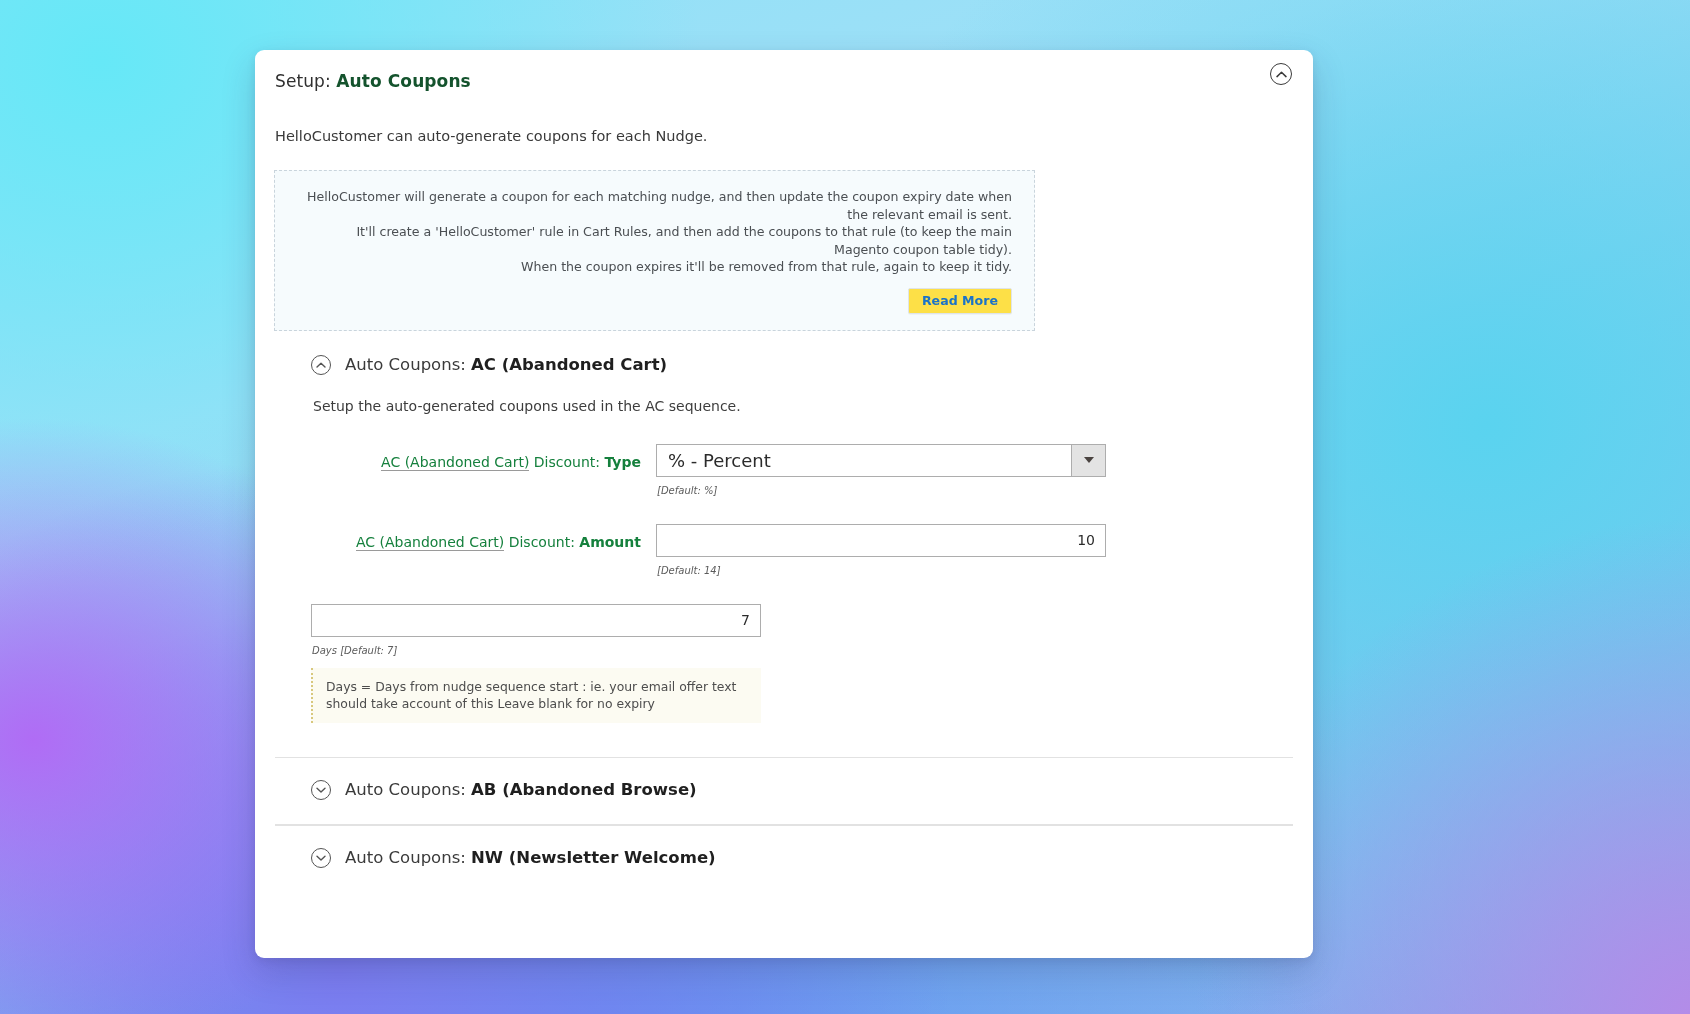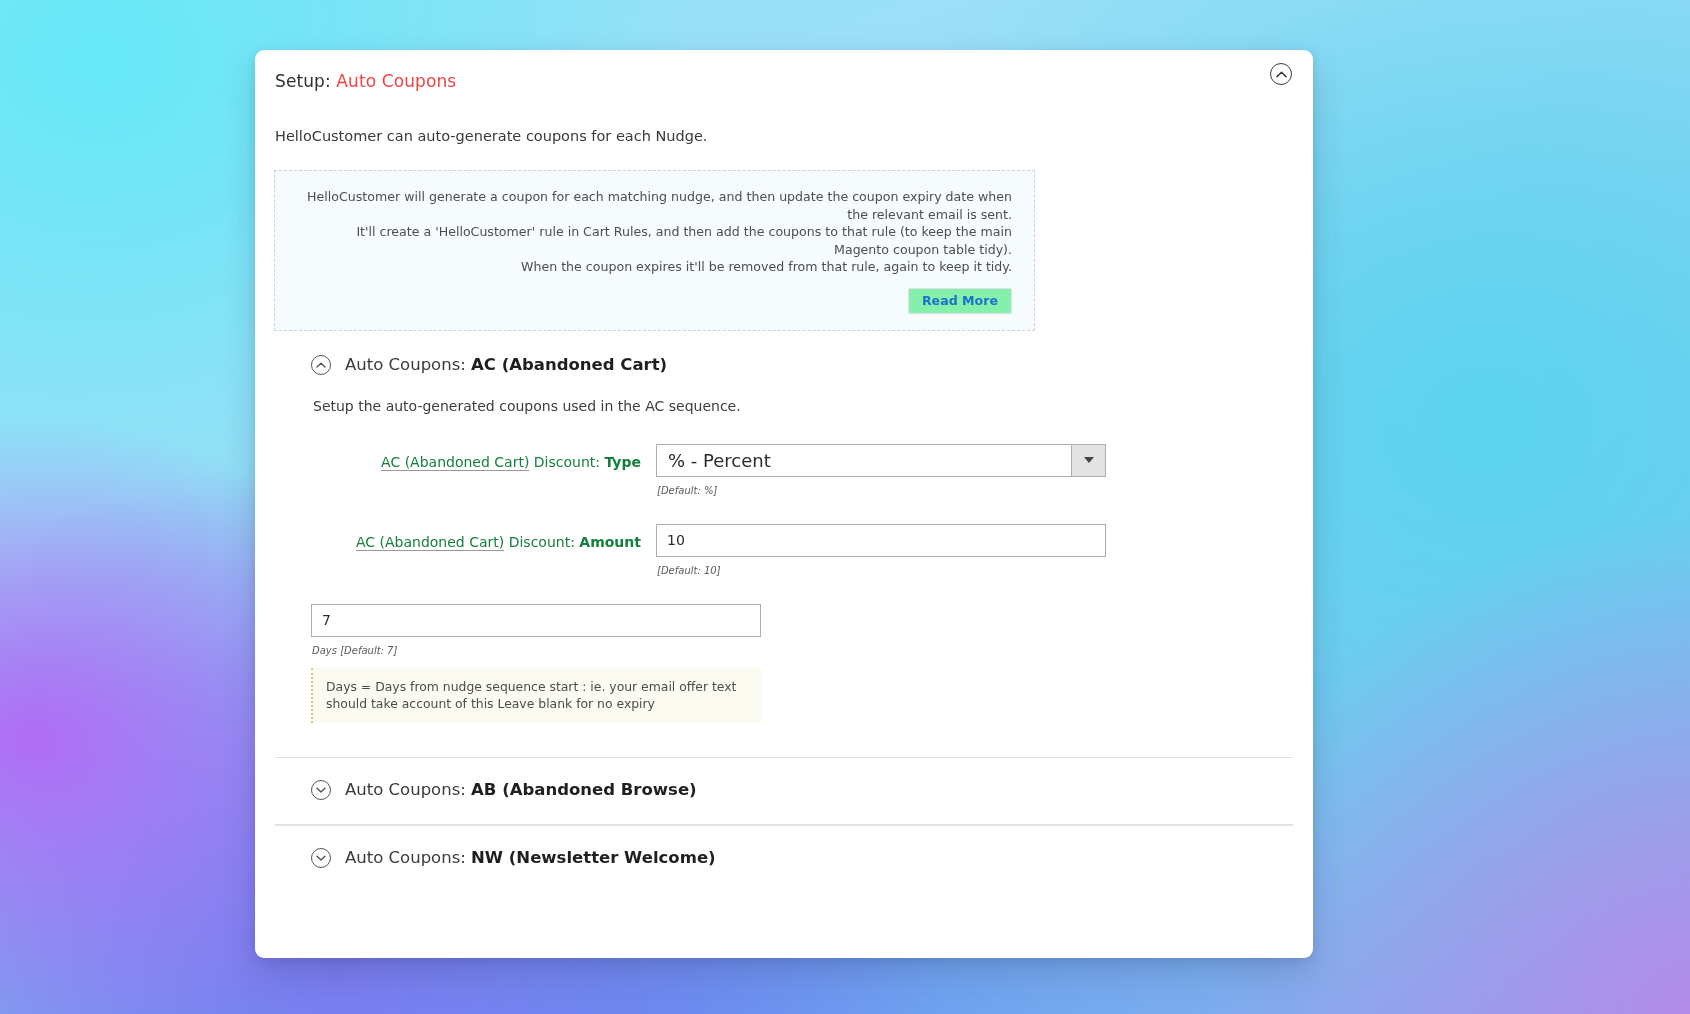--- a/index.html
+++ b/index.html
@@ -41,21 +41,21 @@
     padding: 18px 26px 0 20px;
     height: 56px;
   }
   .card-title {
     font-size: 17px;
     color: #303030;
     font-weight: 400;
     letter-spacing: 0.1px;
     line-height: 26px;
   }
-  .card-title b { font-weight: 400; color: #ef4444; }
+  .card-title b { font-weight: 700; color: #14532d; }
 
   .collapse-btn {
     position: absolute;
     right: 21px;
     top: 13px;
     width: 22px;
     height: 22px;
     border-radius: 50%;
     border: 1.4px solid #3b3b3b;
     display: flex;
@@ -84,21 +84,21 @@
     text-align: right;
   }
   .callout p {
     font-size: 12.6px;
     line-height: 17.5px;
     color: #4b4f53;
   }
   .read-more {
     display: inline-block;
     margin-top: 12px;
-    background: #86efac;
+    background: #fde047;
     border: 1px solid #dfe4e8;
     border-radius: 2px;
     padding: 4px 13px 5px 13px;
     font-size: 12.6px;
     font-weight: 700;
     color: #1a73c8;
     cursor: pointer;
     box-shadow: 0 1px 0 rgba(0,0,0,0.03);
   }
 
@@ -193,20 +193,21 @@
   .text-input {
     width: 450px;
     height: 33px;
     border: 1px solid #adadad;
     background: #fff;
     font-family: "DejaVu Sans", "Liberation Sans", sans-serif;
     font-size: 14px;
     color: #2b2b2b;
     padding: 0 10px;
     outline: none;
+    text-align: right;
   }
 
   .hint {
     font-size: 10px;
     font-style: italic;
     color: #5b5b5b;
     margin-top: 8px;
     padding-left: 1px;
   }
 
@@ -281,21 +282,21 @@
                 </span>
             </div>
             <div class="hint">[Default: %]</div>
           </div>
         </div>
 
         <div class="form-row">
           <div class="form-label"><span class="abbr">AC (Abandoned Cart)</span><span> Discount: </span><b>Amount</b></div>
           <div class="field-col">
             <input class="text-input" type="text" value="10" style="">
-            <div class="hint">[Default: 10]</div>
+            <div class="hint">[Default: 14]</div>
           </div>
         </div>
 
         <div class="form-row">
           <div class="field-col">
             <input class="text-input" type="text" value="7" style="">
             <div class="hint">Days [Default: 7]</div>
             <div class="note">Days = Days from nudge sequence start : ie. your email offer text should take account of this Leave blank for no expiry</div>
           </div>
         </div>

